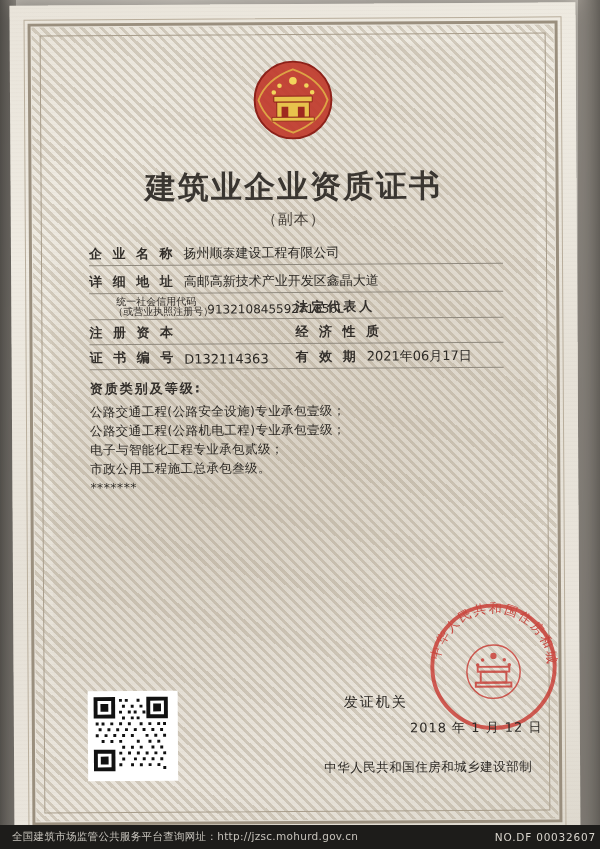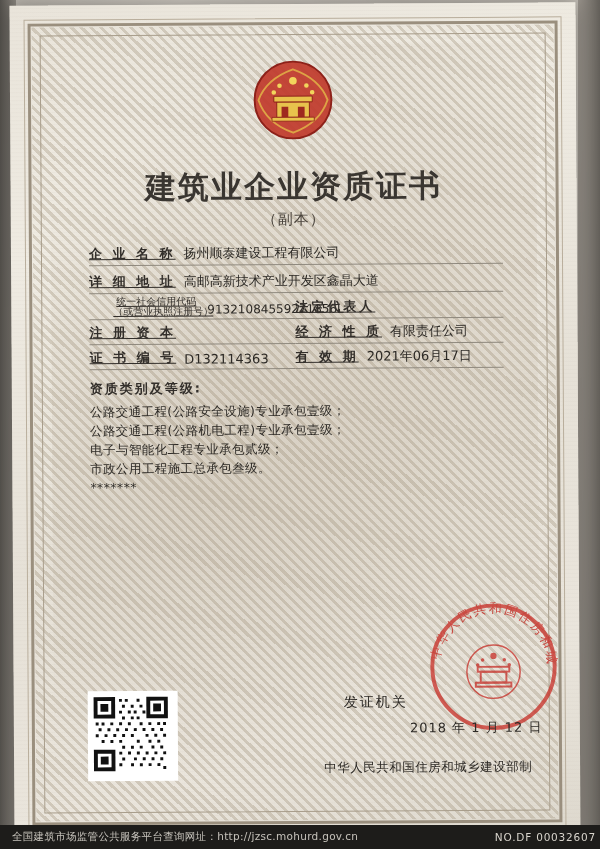--- a/index.html
+++ b/index.html
@@ -128,21 +128,20 @@
     border-bottom: 1px solid #8f897e;
     padding-bottom: 2px;
     min-height: 22px;
   }
   .flabel {
     font-size: 13px;
     color: #332f2b;
     font-weight: bold;
     letter-spacing: 3px;
     white-space: nowrap;
-    text-decoration: underline;
   }
   .flabel.small {
     font-size: 10px;
     letter-spacing: 0;
     line-height: 10px;
     font-weight: normal;
     text-align: center;
     width: 86px;
     margin-left: 24px;
   }
@@ -304,21 +303,20 @@
           <span class="flabel">法定代表人</span>
         </div>
       </div>
 
       <div class="two">
         <div class="col-a">
           <span class="flabel">注 册 资 本</span>
         </div>
         <div class="col-b">
           <span class="flabel">经 济 性 质</span>
-          <span class="fvalue">有限责任公司</span>
         </div>
       </div>
 
       <div class="two">
         <div class="col-a">
           <span class="flabel">证 书 编 号</span>
           <span class="fvalue">D132114363</span>
         </div>
         <div class="col-b">
           <span class="flabel">有 效 期</span>

